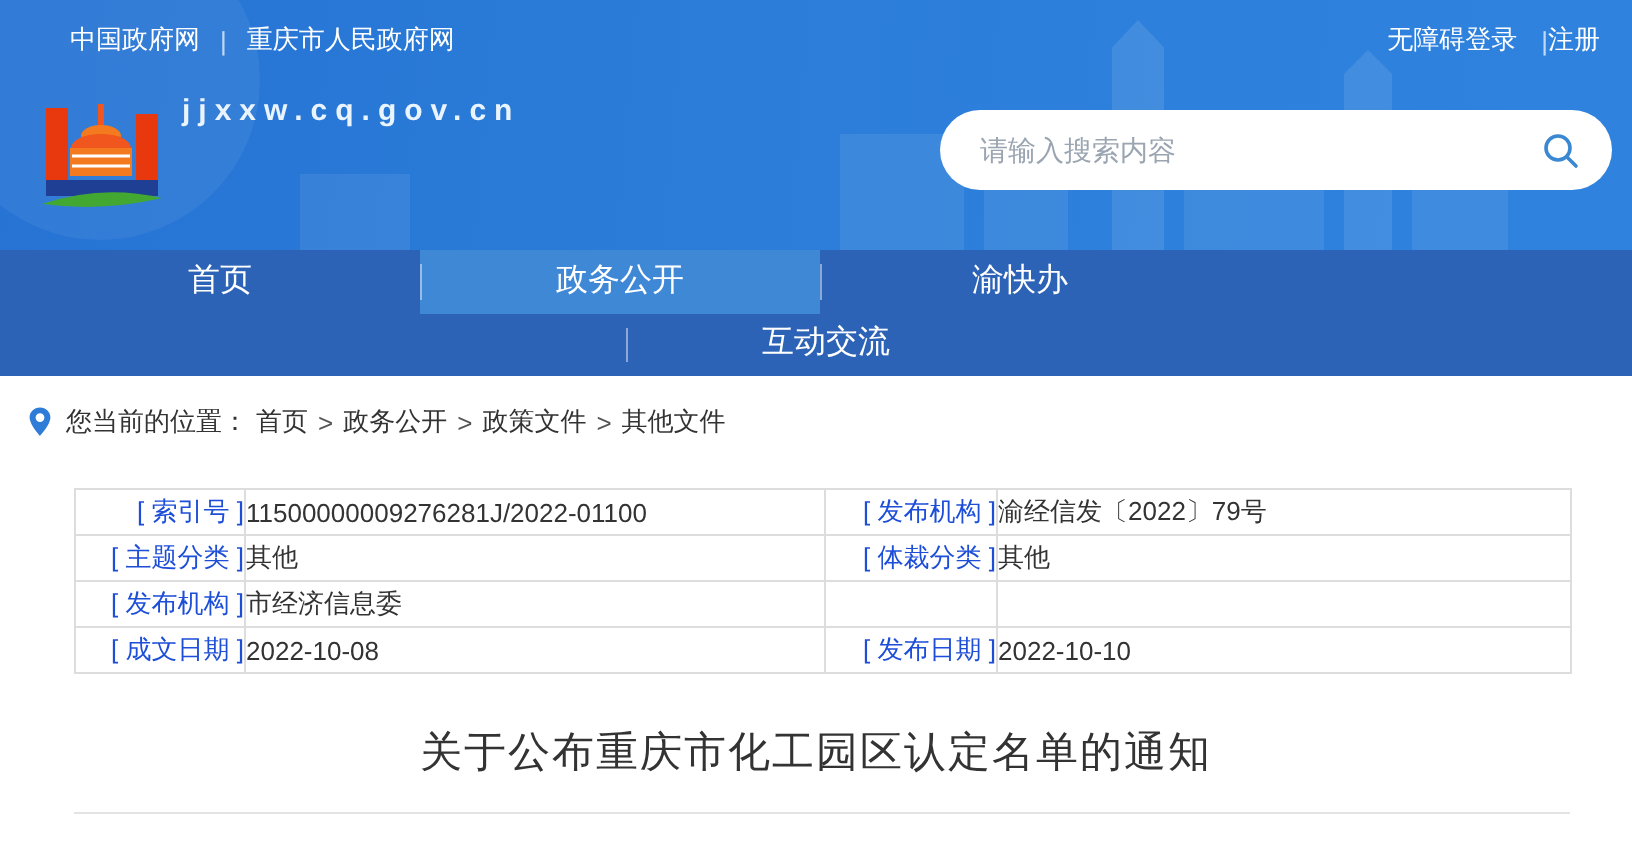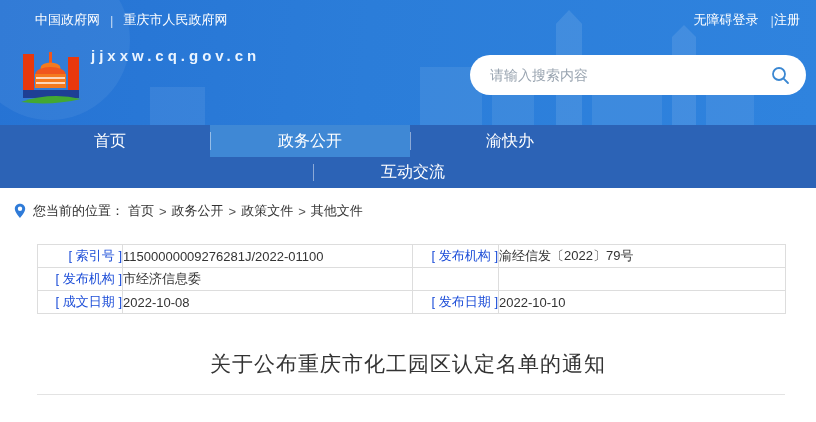--- a/index.html
+++ b/index.html
@@ -97,21 +97,21 @@
     border-collapse: collapse; table-layout: fixed;
     width: 748px; margin: 22px 0 0 37px;
     font-size: 13px; color: #333;
   }
   table.meta td { border: 1px solid #ddd; height: 23px; padding: 0; overflow: hidden; white-space: nowrap; }
   td.lbl { text-align: right; padding-right: 8px; color: #1d4ed8; }
   td.val { padding-left: 16px; }
 
   
   .article-title {
-    margin-top: 36px; text-align: center;
+    margin-top: 25px; text-align: center;
     font-size: 21px; font-weight: 400; color: #333;
     letter-spacing: 1px;
   }
   .title-divider {
     height: 1px; background: #e3e3e3;
     width: 748px; margin: 16px 0 0 37px;
   }
 </style>
 </head>
 <body>
@@ -207,20 +207,26 @@
       <col style="width:287px">
     </colgroup>
   <tbody>
       <tr>
     <td class="lbl">[ 索引号 ]</td>
     <td class="val">11500000009276281J/2022-01100</td>
     <td class="lbl">[ 发布机构 ]</td>
     <td class="val">渝经信发〔2022〕79号</td>
   </tr>
   <tr>
+    <td class="lbl">[ 主题分类 ]</td>
+    <td class="val">其他</td>
+    <td class="lbl">[ 体裁分类 ]</td>
+    <td class="val">其他</td>
+  </tr>
+  <tr>
     <td class="lbl">[ 发布机构 ]</td>
     <td class="val">市经济信息委</td>
     <td class="lbl"></td>
     <td class="val"></td>
   </tr>
   <tr>
     <td class="lbl">[ 成文日期 ]</td>
     <td class="val">2022-10-08</td>
     <td class="lbl">[ 发布日期 ]</td>
     <td class="val">2022-10-10</td>

